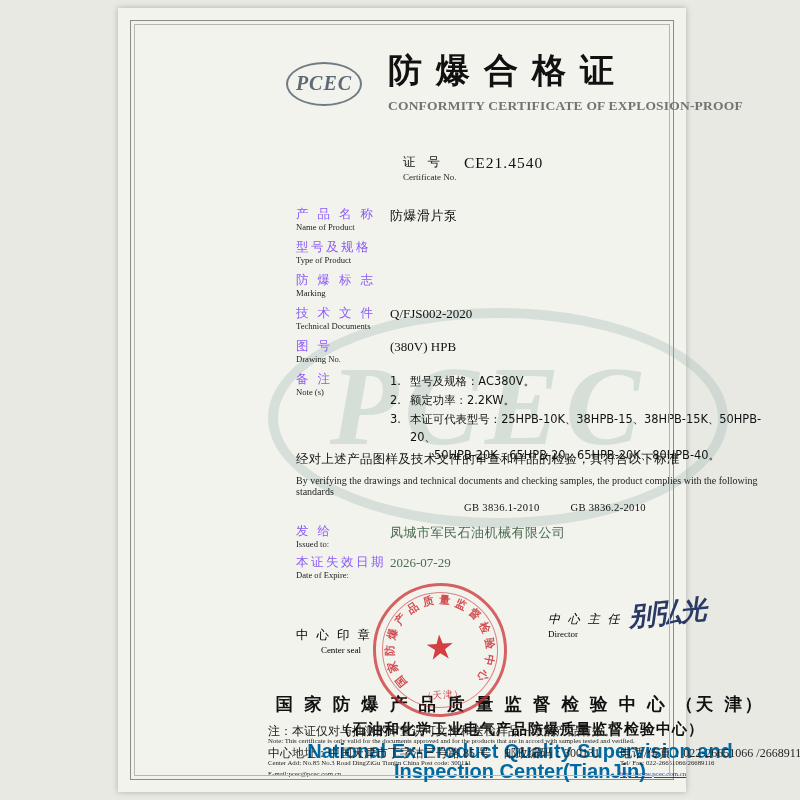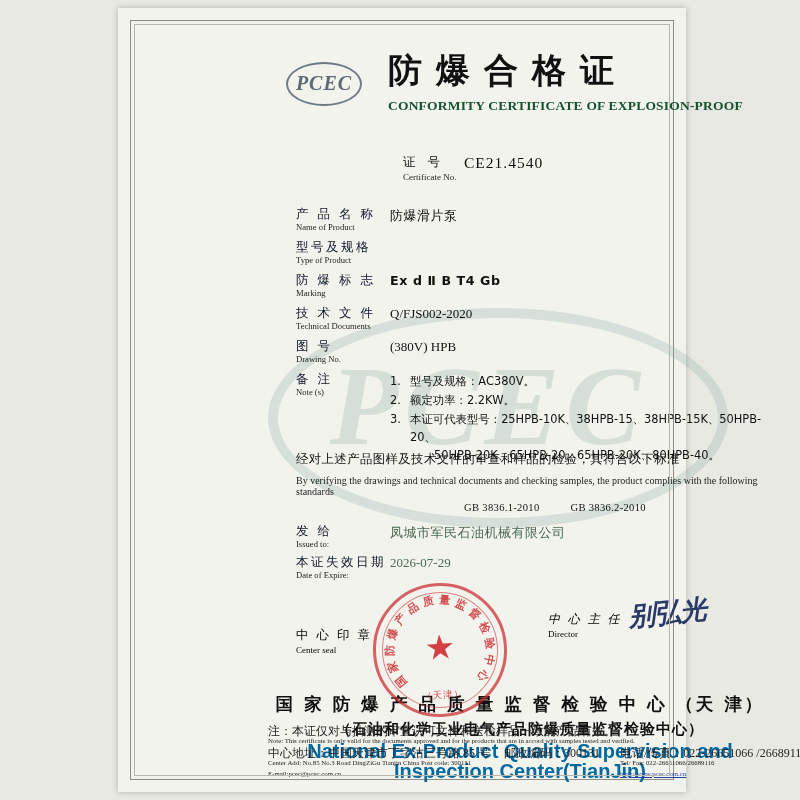--- a/index.html
+++ b/index.html
@@ -113,21 +113,21 @@
     color: #111;
   }
   .title-en {
     position: absolute;
     left: 120px;
     top: 56px;
     font-family: "Liberation Serif", serif;
     font-weight: bold;
     font-size: 13.5px;
     letter-spacing: 0.2px;
-    color: #14532d;
+    color: #737373;
   }
   .certno-row {
     position: relative;
     height: 40px;
     margin-top: 16px;
   }
   .certno-label {
     position: absolute;
     left: 135px;
     top: 0;
@@ -170,21 +170,21 @@
     position: absolute;
     left: 28px;
     top: 0;
     width: 92px;
   }
   .flabel .cn {
     display: block;
     font-family: "DejaVu Sans", sans-serif;
     font-size: 12.5px;
     letter-spacing: 2.5px;
-    color: #0f172a;
+    color: #8b5cf6;
     line-height: 15px;
   }
   .flabel .en {
     display: block;
     font-family: "Liberation Serif", serif;
     font-size: 8.6px;
     color: #222;
     line-height: 11px;
     margin-top: 1px;
   }
@@ -287,20 +287,21 @@
     display: block;
     font-family: "DejaVu Sans", sans-serif;
     font-size: 12.5px;
     letter-spacing: 2px;
   }
   .seal-label .en {
     display: block;
     font-family: "Liberation Serif", serif;
     font-size: 9px;
     margin-top: 1px;
+    text-align: center;
   }
   .director-label {
     position: absolute;
     left: 280px;
     top: 24px;
     text-align: left;
   }
   .director-label .cn {
     display: block;
     font-family: "DejaVu Sans", sans-serif;
@@ -483,21 +484,20 @@
             <span class="cn">型号及规格</span>
             <span class="en">Type of Product</span>
           </div>
         </div>
 
         <div class="frow">
           <div class="flabel">
             <span class="cn">防 爆 标 志</span>
             <span class="en">Marking</span>
           </div>
-          <div class="fvalue mark">Ex d Ⅱ B T4 Gb</div>
         </div>
 
         <div class="frow">
           <div class="flabel">
             <span class="cn">技 术 文 件</span>
             <span class="en">Technical Documents</span>
           </div>
           <div class="fvalue">Q/FJS002-2020</div>
         </div>
 

